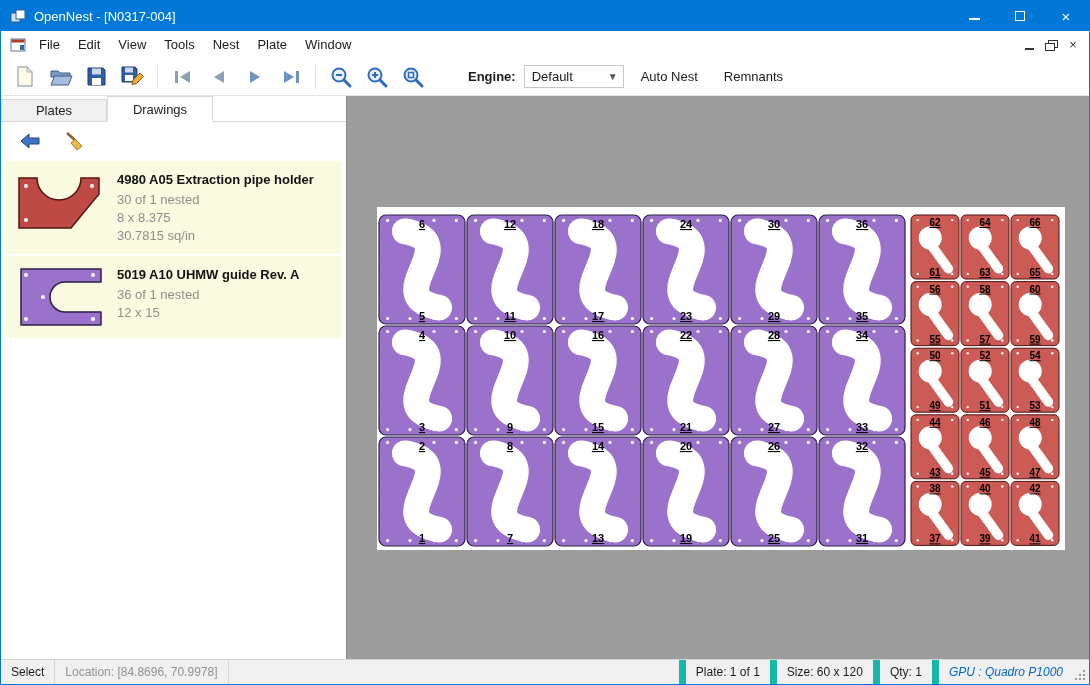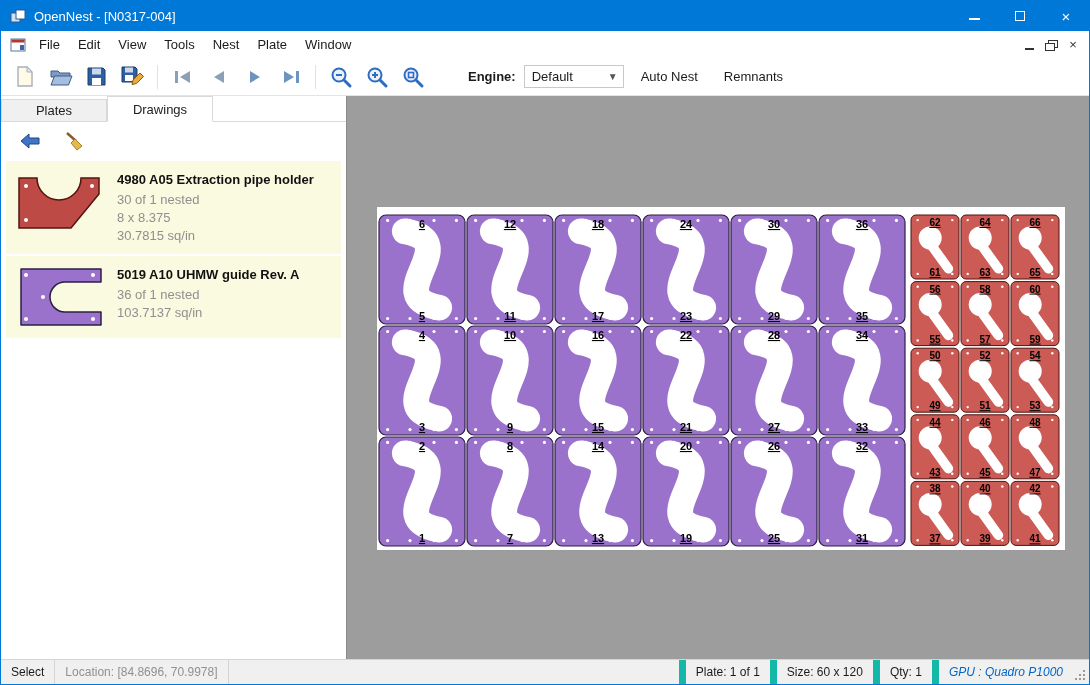--- a/index.html
+++ b/index.html
@@ -264,21 +264,21 @@
               <circle cx="13" cy="10" r="2" fill="#ffffff"></circle>
               <circle cx="13" cy="54" r="2" fill="#ffffff"></circle>
               <circle cx="80" cy="10" r="2" fill="#ffffff"></circle>
               <circle cx="80" cy="54" r="2" fill="#ffffff"></circle>
               <circle cx="30" cy="32" r="2" fill="#ffffff"></circle>
             </svg>
           </div>
           <div class="d-info">
             <div class="d-title">5019 A10 UHMW guide Rev. A</div>
             <div class="d-line">36 of 1 nested</div>
-            <div class="d-line">103.7137 sq/in</div>
+            <div class="d-line">12 x 15</div>
           </div>
         </div>
 
       </div>
     </div>
 
     <div class="canvas">
       <div class="plate">
         <svg id="nest-svg" width="688" height="343" viewBox="0 0 688 343">
             <g>

